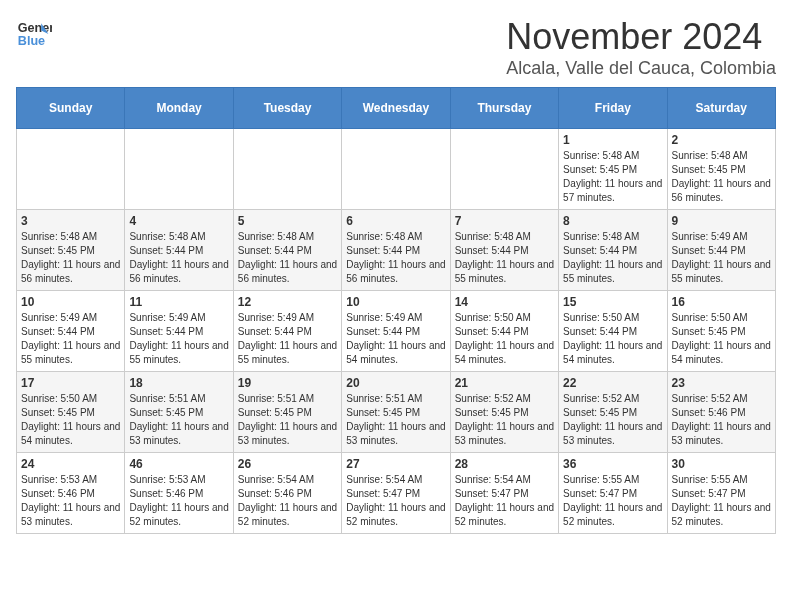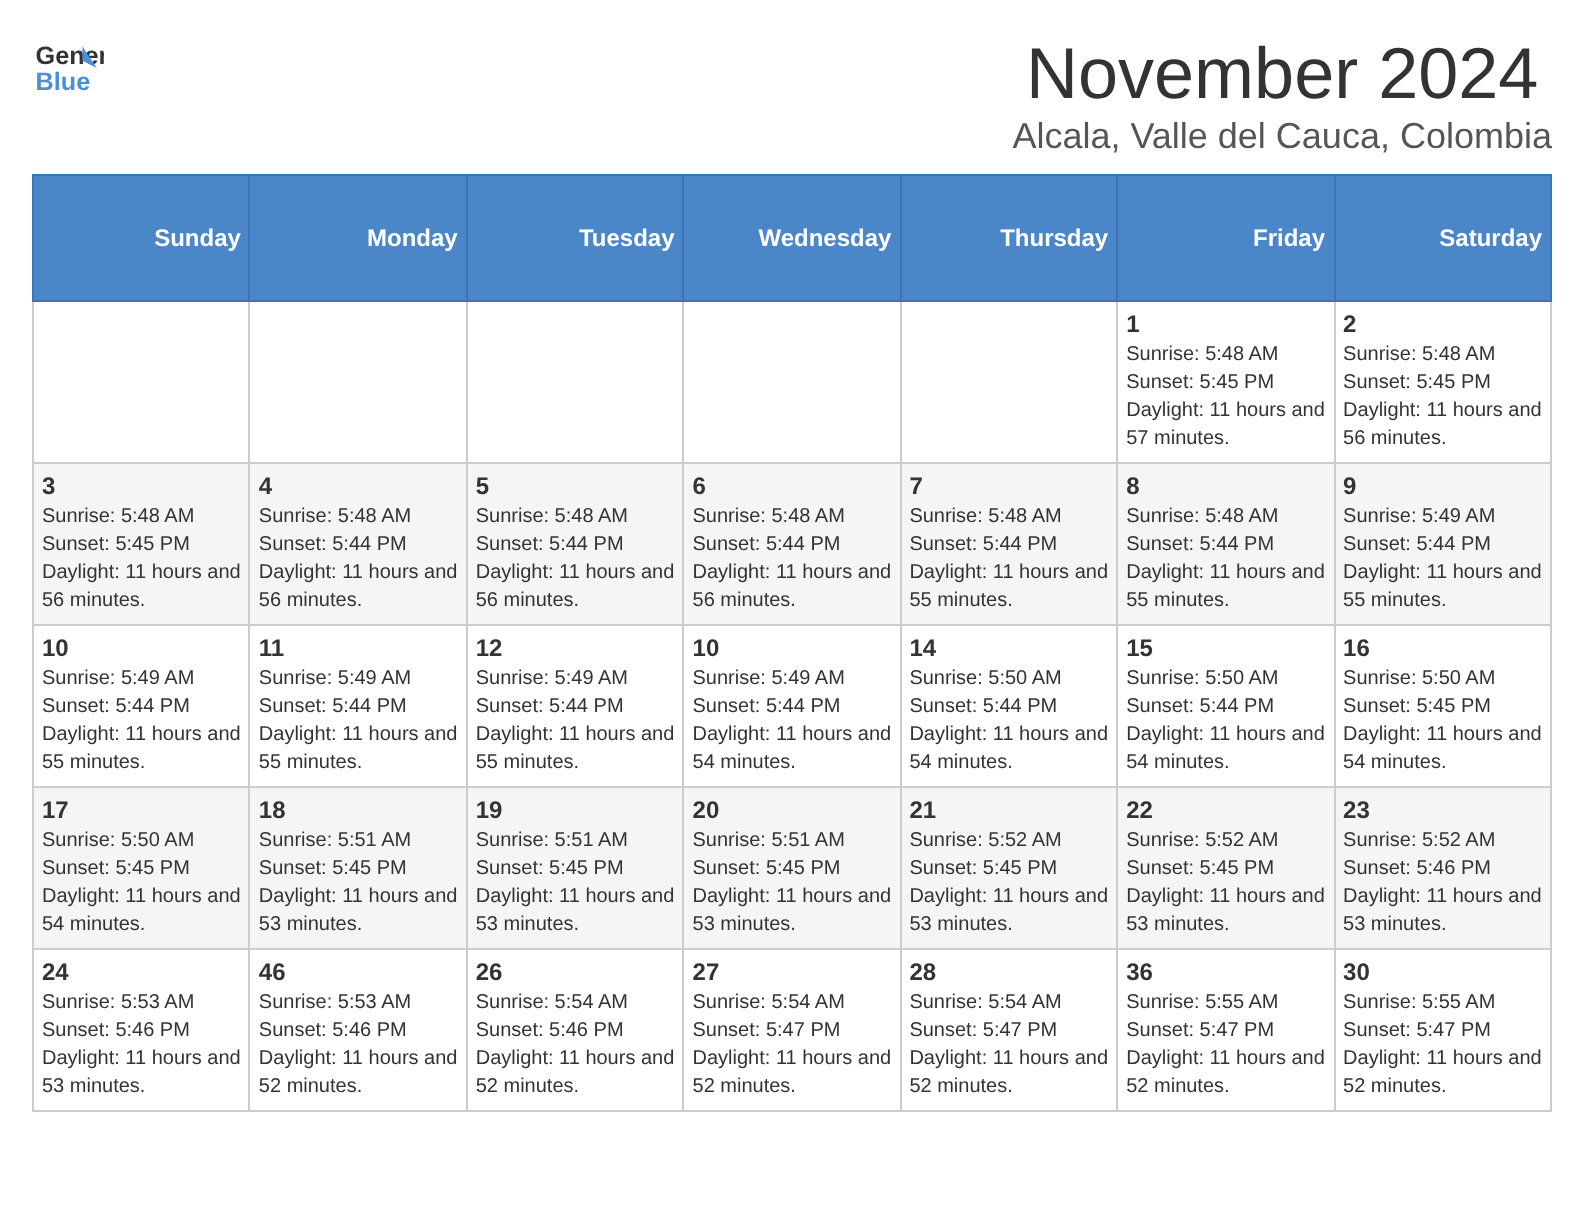--- a/index.html
+++ b/index.html
@@ -19,43 +19,43 @@
     .logo {
       display: flex;
       align-items: center;
       gap: 4px;
     }
     .logo-icon {
       width: 36px;
       height: 36px;
     }
     .title-block {
-      text-align: center;
+      text-align: left;
     }
     .month-title {
       font-size: 36px;
       font-weight: normal;
       color: #333;
     }
     .location {
       font-size: 18px;
       color: #555;
     }
     .calendar {
       width: 100%;
       border-collapse: collapse;
       border: 1px solid #ccc;
     }
     .calendar th {
       background: #4a86c8;
       color: #fff;
       font-size: 12px;
       font-weight: bold;
-      padding: 24px 4px;
-      text-align: right;
+      padding: 13px 4px;
+      text-align: center;
       border: 1px solid #3a76b8;
     }
     .calendar td {
       vertical-align: top;
       border: 1px solid #ccc;
       padding: 4px;
       width: 108px;
       min-height: 80px;
       font-size: 10px;
       color: #333;

